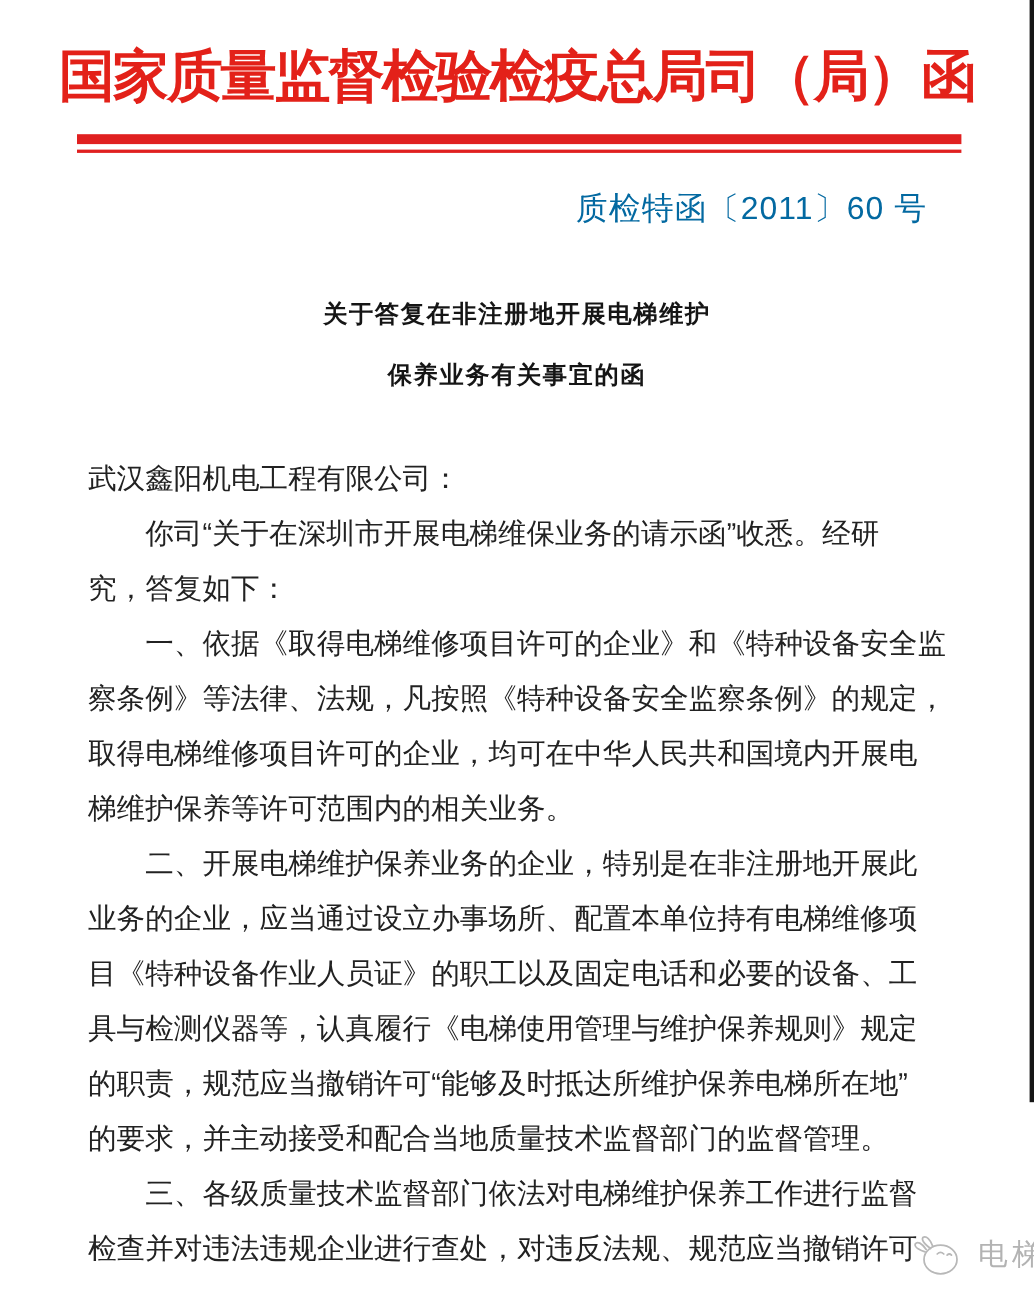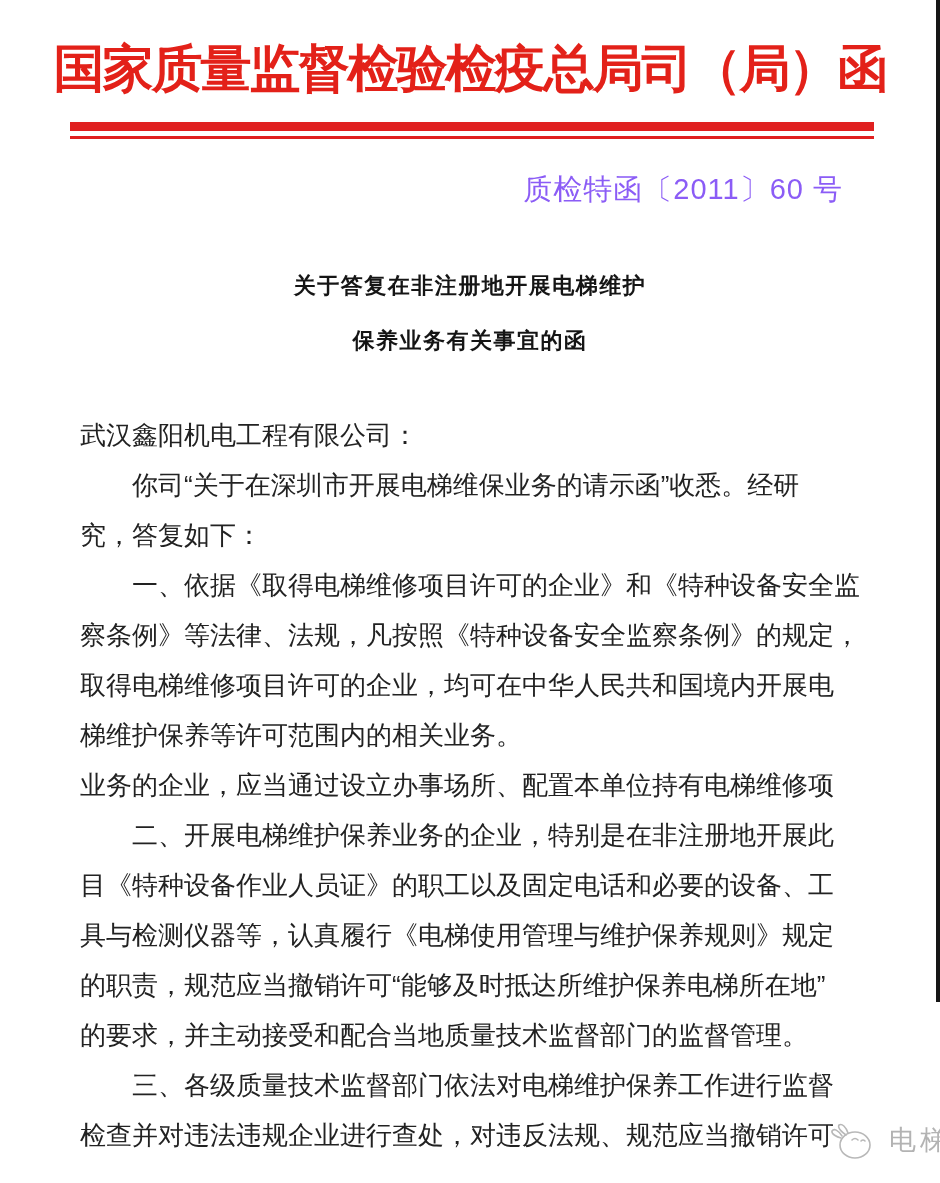--- a/index.html
+++ b/index.html
@@ -32,21 +32,21 @@
   .rule{
     position:absolute;
     top:122px; left:70px; right:66px;
   }
   .rule-thick{height:9px;background:var(--rule-red);}
   .rule-thin{margin-top:5px;height:3px;background:var(--rule-red);}
   .doc-number{
     position:absolute;
     top:170px; right:97px;
     font-size:29px;
-    color:#8b5cf6;
+    color:#0369a1;
     letter-spacing:1px;
     white-space:nowrap;
   }
   .doc-title{
     position:absolute;
     top:258px; left:0; right:0;
     text-align:center;
     font-size:22px;
     font-weight:bold;
     line-height:55px;
@@ -105,22 +105,22 @@
   </div>
 
   <div class="body-block">
       <div class="body-line">武汉鑫阳机电工程有限公司：</div>
       <div class="body-line">　　你司“关于在深圳市开展电梯维保业务的请示函”收悉。经研</div>
       <div class="body-line">究，答复如下：</div>
       <div class="body-line">　　一、依据《取得电梯维修项目许可的企业》和《特种设备安全监</div>
       <div class="body-line">察条例》等法律、法规，凡按照《特种设备安全监察条例》的规定，</div>
       <div class="body-line">取得电梯维修项目许可的企业，均可在中华人民共和国境内开展电</div>
       <div class="body-line">梯维护保养等许可范围内的相关业务。</div>
+      <div class="body-line">　　二、开展电梯维护保养业务的企业，特别是在非注册地开展此</div>
       <div class="body-line">业务的企业，应当通过设立办事场所、配置本单位持有电梯维修项</div>
-      <div class="body-line">　　二、开展电梯维护保养业务的企业，特别是在非注册地开展此</div>
       <div class="body-line">目《特种设备作业人员证》的职工以及固定电话和必要的设备、工</div>
       <div class="body-line">具与检测仪器等，认真履行《电梯使用管理与维护保养规则》规定</div>
       <div class="body-line">的职责，规范应当撤销许可“能够及时抵达所维护保养电梯所在地”</div>
       <div class="body-line">的要求，并主动接受和配合当地质量技术监督部门的监督管理。</div>
       <div class="body-line">　　三、各级质量技术监督部门依法对电梯维护保养工作进行监督</div>
       <div class="body-line">检查并对违法违规企业进行查处，对违反法规、规范应当撤销许可</div>
     </div>
 
   <div class="scan-edge"></div>
 

